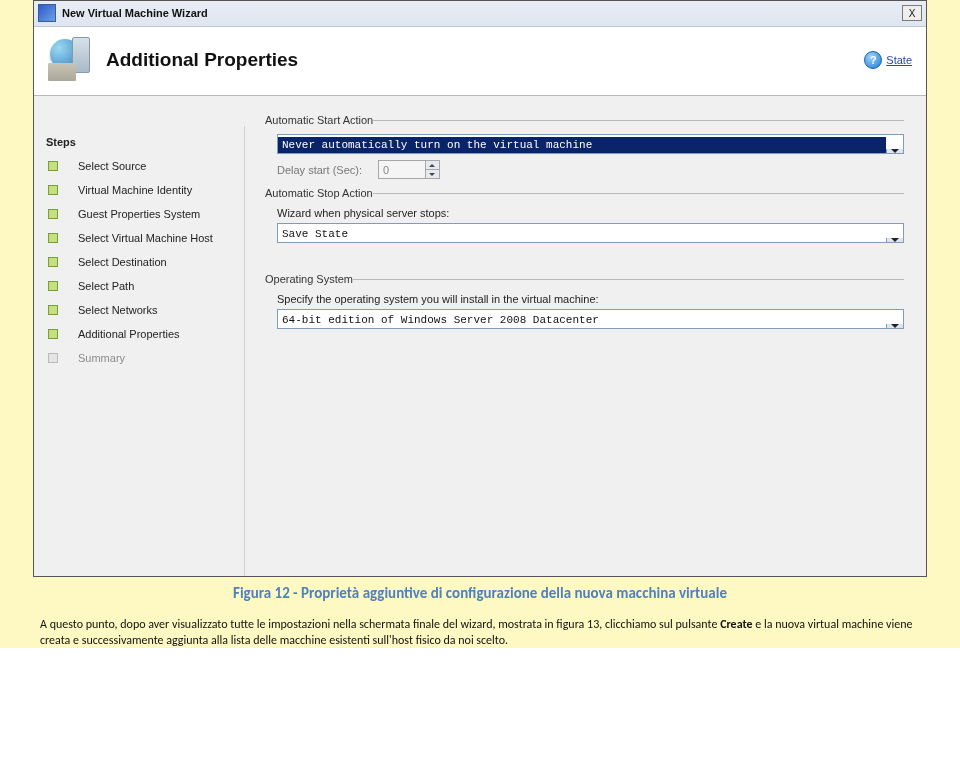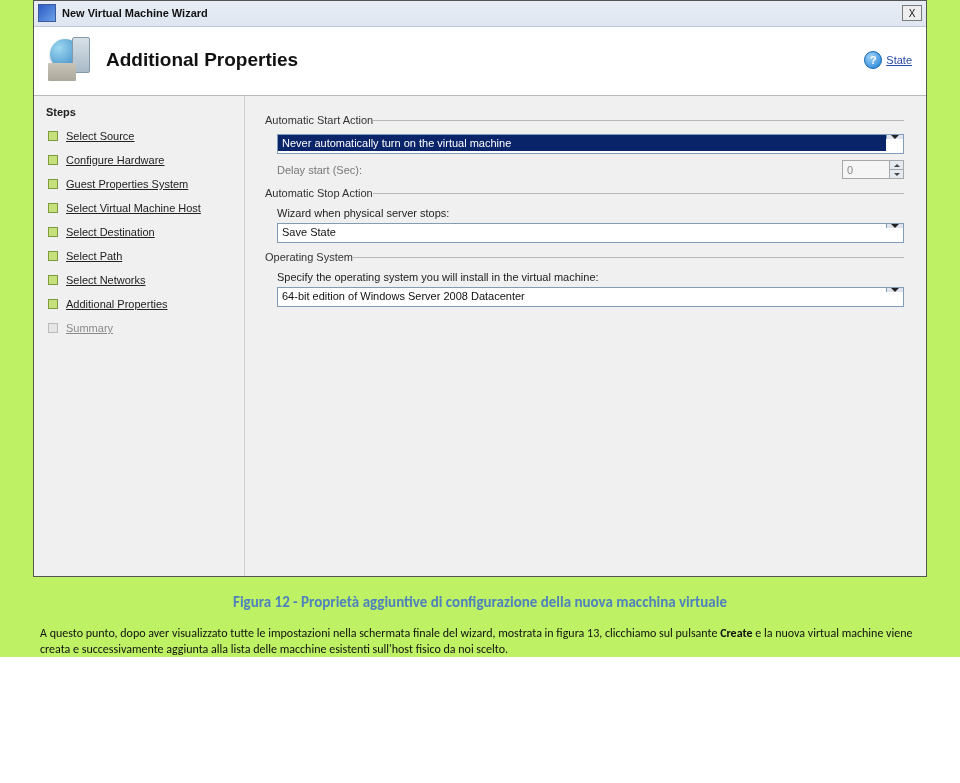--- a/index.html
+++ b/index.html
@@ -4,21 +4,21 @@
 <style>
   body {
     margin: 0;
     background: #fff;
     font-family: Tahoma, Arial, sans-serif;
     font-size: 11px;
   }
   .page {
     width: 960px;
     margin: 0 auto;
-    background: #bef264;
+    background: #fef9c3;
   }
   .screenshot {
     width: 892px;
     margin: 0 auto;
     border: 1px solid #555;
     background: #f0f0f0;
   }
   
   .titlebar {
     background: linear-gradient(#e8edf5, #dfe6f0);
@@ -127,35 +127,35 @@
   
   .content {
     display: flex;
     background: #f0f0f0;
     min-height: 480px;
   }
   .steps {
     width: 190px;
     padding: 10px 8px 10px 12px;
     border-right: 1px solid #d0d0d0;
+    margin-top: 30px;
   }
   .steps-header {
     font-weight: bold;
     color: #222;
     font-size: 11px;
     padding-bottom: 6px;
   }
   .step {
     display: flex;
     align-items: center;
-    gap: 8px;
+    gap: 20px;
     padding: 6px 2px 6px 2px;
     color: #222;
     font-size: 11px;
-    text-decoration: underline;
   }
   .step.dim { color: #8a8a8a; }
   .bullet {
     width: 8px;
     height: 8px;
     border: 1px solid #7a9a3c;
     background: #c6e07e;
     flex-shrink: 0;
   }
   .bullet.dim {
@@ -182,23 +182,24 @@
   .field-label {
     color: #222;
     font-size: 11px;
     margin: 6px 0 4px 12px;
   }
   .select {
     margin: 0 0 6px 12px;
     border: 1px solid #7f9db9;
     background: #fff;
     display: flex;
-    align-items: flex-start;
+    align-items: flex-end;
     justify-content: space-between;
     height: 18px;
+    font-family: Liberation Mono, monospace;
   }
   .select.highlighted .select-text {
     background: #0a246a;
     color: #fff;
   }
   .select-text {
     padding: 2px 6px 2px 4px;
     font-size: 11px;
     color: #111;
     flex: 1;
@@ -219,21 +220,20 @@
     border-left: 4px solid transparent;
     border-right: 4px solid transparent;
     border-top: 4px solid #222;
   }
   .delay-row {
     display: flex;
     align-items: center;
     gap: 16px;
     margin: 4px 0 8px 12px;
     color: #666;
-    justify-content: space-between;
   }
   .delay-row .lbl { color: #777; }
   .spinner {
     display: flex;
     align-items: stretch;
     border: 1px solid #a7a7a7;
     height: 17px;
   }
   .spinner input {
     width: 38px;
@@ -266,21 +266,21 @@
     border-bottom: 3px solid #444;
   }
   .spin-down::after {
     content: "";
     border-left: 3px solid transparent;
     border-right: 3px solid transparent;
     border-top: 3px solid #444;
   }
   
   .caption {
-    margin: 16px 40px 0 40px;
+    margin: 7px 40px 0 40px;
     text-align: center;
     color: #4f81bd;
     font-family: Calibri, Arial, sans-serif;
     font-size: 15px;
     font-weight: bold;
   }
   .description {
     margin: 14px 40px 20px 40px;
     font-family: Calibri, Arial, sans-serif;
     font-size: 12px;
@@ -321,21 +321,21 @@
 
     <div class="content">
       <div class="steps">
         <div class="steps-header">Steps</div>
         <div class="step">
             <span class="bullet"></span>
             <span>Select Source</span>
           </div>
         <div class="step">
             <span class="bullet"></span>
-            <span>Configure Hardware</span>
+            <span>Virtual Machine Identity</span>
           </div>
         <div class="step">
             <span class="bullet"></span>
             <span>Guest Properties System</span>
           </div>
         <div class="step">
             <span class="bullet"></span>
             <span>Select Virtual Machine Host</span>
           </div>
         <div class="step">
@@ -384,21 +384,21 @@
         <div class="group-label">
           <span>Automatic Stop Action</span>
           <span class="line"></span>
         </div>
         <div class="field-label">Wizard when physical server stops:</div>
         <div class="select">
           <div class="select-text">Save State</div>
           <div class="select-arrow"></div>
         </div>
 
-        <div class="group-label" style="margin-top:8px">
+        <div class="group-label" style="margin-top:30px">
           <span>Operating System</span>
           <span class="line"></span>
         </div>
         <div class="field-label">Specify the operating system you will install in the virtual machine:</div>
         <div class="select">
           <div class="select-text">64-bit edition of Windows Server 2008 Datacenter</div>
           <div class="select-arrow"></div>
         </div>
       </div>
     </div>

